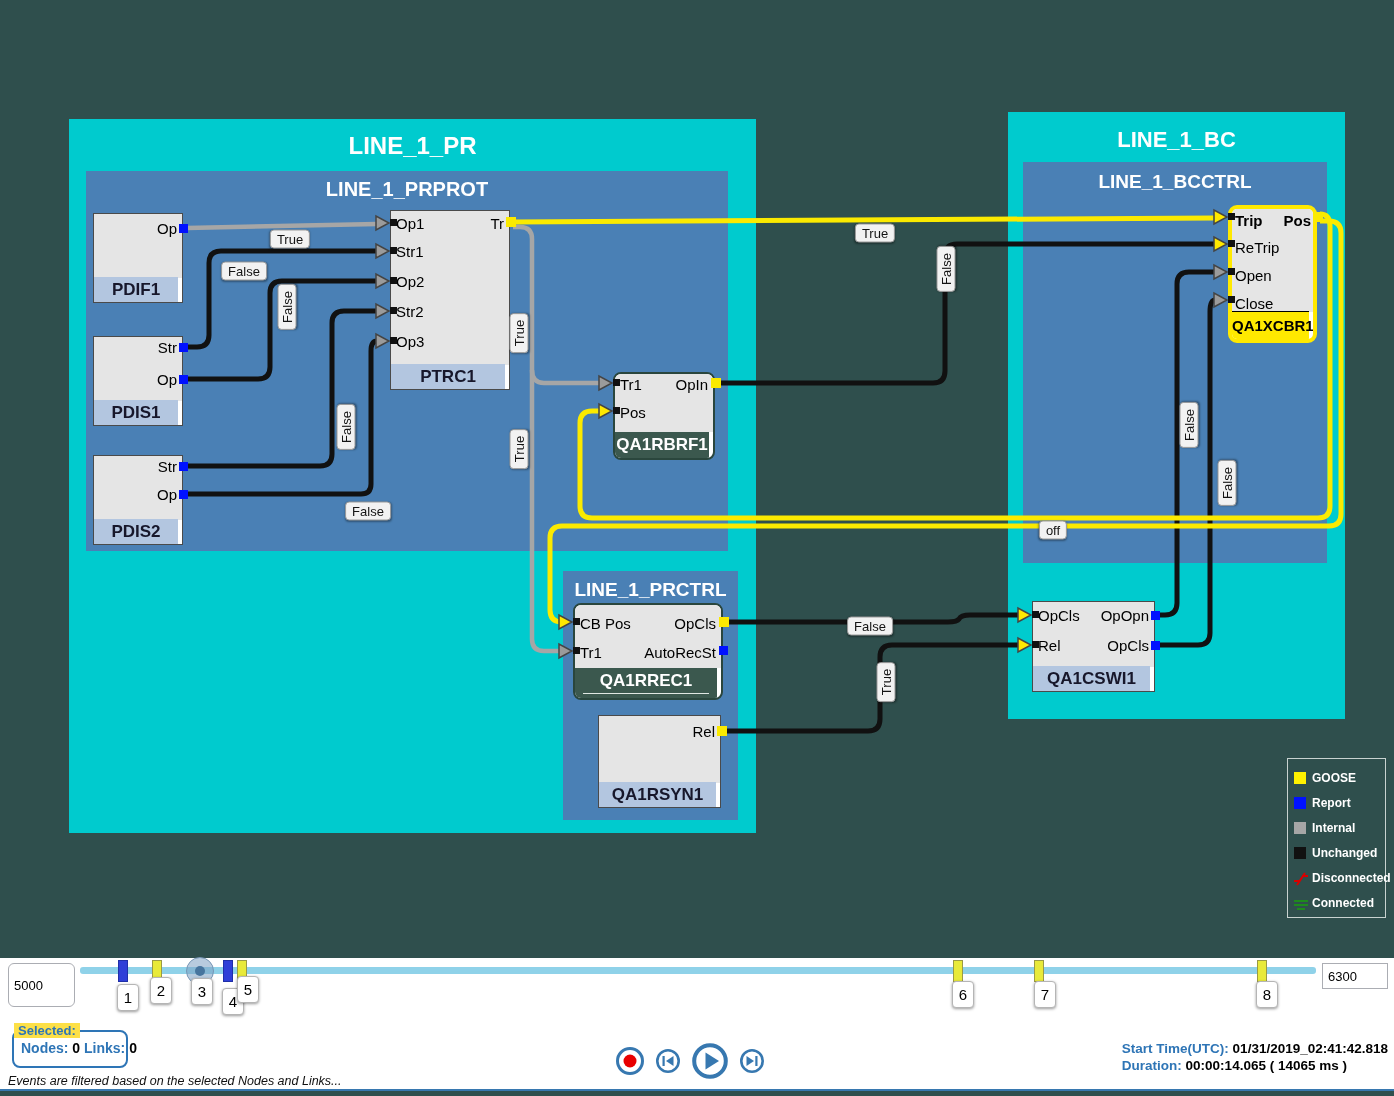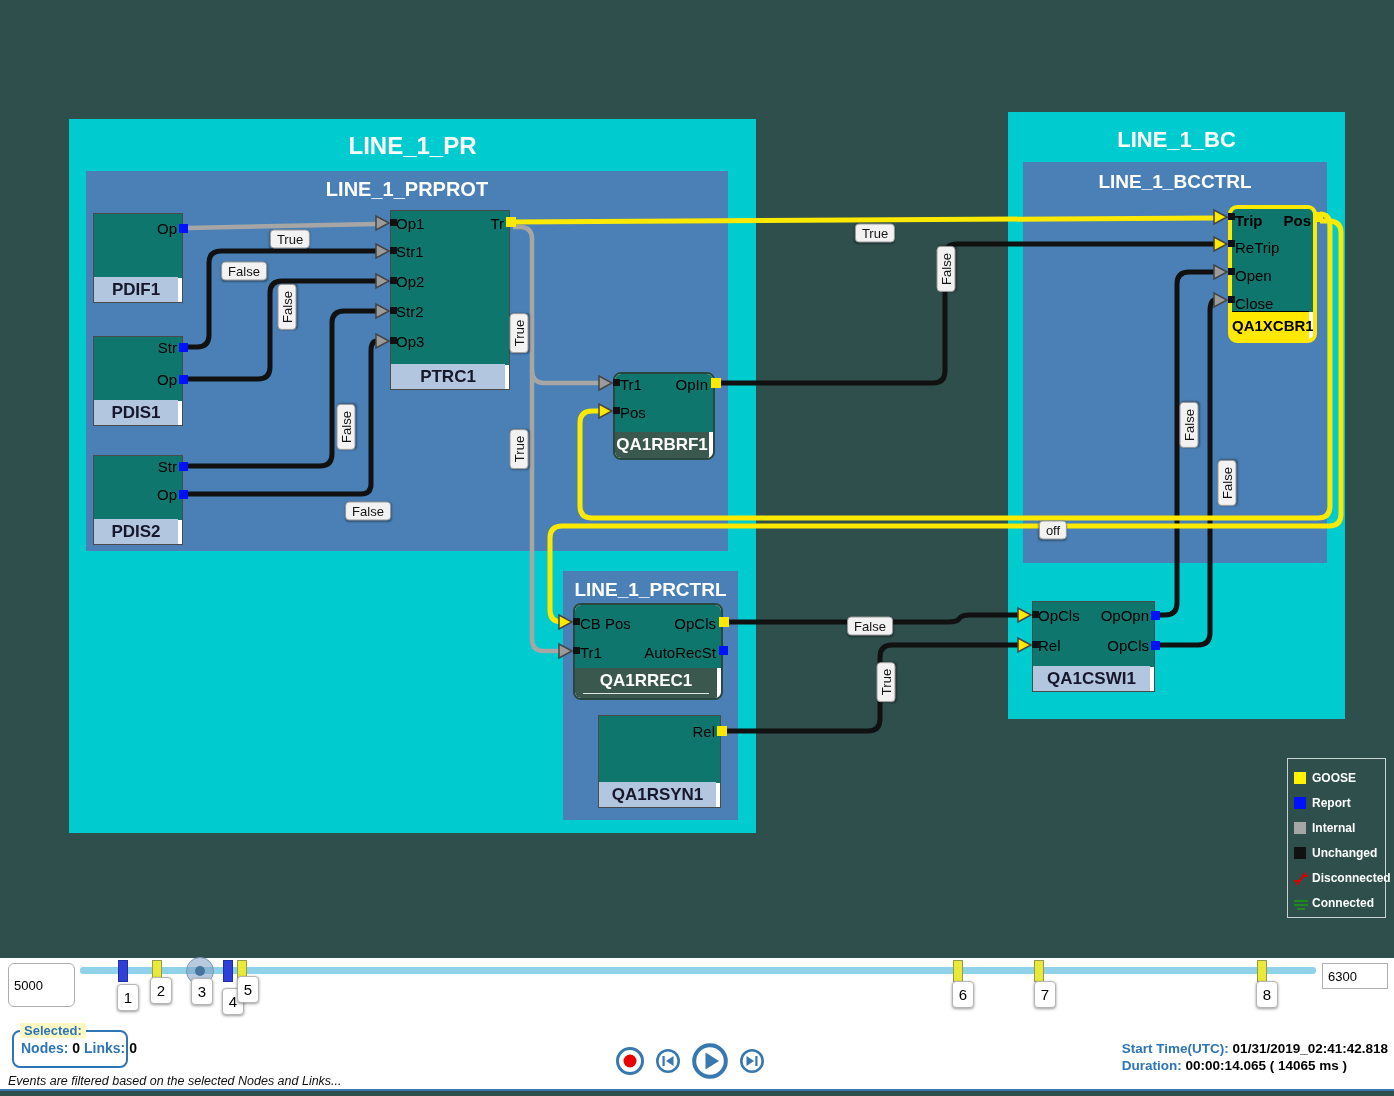--- a/index.html
+++ b/index.html
@@ -7,21 +7,21 @@
          font-family:"Liberation Sans",sans-serif;overflow:hidden;}
   
   .gbox{position:absolute;background:#00CBCE;}
   .bbox{position:absolute;background:#4A80B5;}
   .gtitle{position:absolute;width:100%;text-align:center;color:#fff;font-weight:bold;}
   
   .node{position:absolute;background:#fff;box-sizing:border-box;z-index:3;}
   .node.light{border:1px solid #4a4a4a;}
   .node.dark{border:2px solid #2A463D;border-radius:8px;overflow:hidden;}
   .node.yellow{border:4px solid #FFE900;border-radius:9px;overflow:hidden;}
-  .nbody{position:relative;background:#0f766e;padding-left:10px;}
+  .nbody{position:relative;background:#e5e5e5;padding-left:10px;}
   .prow{position:absolute;left:5px;right:5px;display:flex;justify-content:space-between;
         font-size:15px;line-height:16px;color:#000;}
   .prow .ronly{margin-left:auto;}
   .hdr{position:absolute;left:0;right:4px;bottom:0;text-align:center;font-weight:bold;margin-top:17px;}
   .hdr.hl{background:#B3C6E0;color:#17172B;font-size:17px;}
   .hdr.hd{background:#3B584E;color:#fff;font-size:17px;}
   .hdr.hy{background:#FFE900;color:#000;font-size:15px;}
   .hdr.hd.underl::after{content:"";position:absolute;left:8px;right:8px;bottom:4px;height:1px;background:#dfe7e3;}
   
   #wires{position:absolute;left:0;top:0;z-index:5;pointer-events:none;}
@@ -44,21 +44,21 @@
   .mark{position:absolute;top:2px;width:8px;height:20px;z-index:2;}
   .mark.b{background:#2F3FD8;border:1px solid #1F2FA8;}
   .mark.y{background:#E8EA3A;border:1px solid #9a9a46;}
   #thumb{position:absolute;left:186px;top:-1px;width:26px;height:26px;border-radius:50%;
          background:rgba(125,160,195,.55);border:1px solid #7796B5;z-index:3;}
   #thumb::after{content:"";position:absolute;left:8px;top:8px;width:10px;height:10px;border-radius:50%;background:#47759E;}
   .badge{position:absolute;width:20px;height:25px;background:#fff;border:1px solid #b5b5b5;border-radius:4px;
          box-shadow:0 1px 3px rgba(0,0,0,.4);font-size:15px;color:#000;text-align:center;line-height:25px;z-index:4;}
   
   #selbox{position:absolute;left:12px;top:72px;width:112px;height:34px;border:2px solid #2E75B6;border-radius:8px;}
-  #selleg{position:absolute;left:6px;top:-9px;background:#fef9c3;padding:0 4px;color:#2E75B6;font-size:13px;font-weight:bold;}
+  #selleg{position:absolute;left:0;top:-9px;background:#fde047;padding:0 4px;color:#2E75B6;font-size:13px;font-weight:bold;}
   #selvals{position:absolute;left:7px;top:8px;font-size:14px;font-weight:bold;white-space:nowrap;}
   #selvals .bl{color:#2E75B6;} #selvals .bk{color:#000;}
   #filternote{position:absolute;left:8px;top:116px;font-size:12.5px;font-style:italic;color:#111;}
   #blueline{position:absolute;left:0;top:131px;width:1394px;height:2px;background:#3778B0;}
   #darkstrip{position:absolute;left:0;top:1091px;width:1394px;height:5px;background:#2F4F4D;z-index:9;}
   
   #transport{position:absolute;left:615px;top:84px;display:flex;align-items:center;gap:10px;}
   #transport svg{display:block;}
   
   #rfoot{position:absolute;right:6px;top:82px;text-align:left;font-size:13.5px;font-weight:bold;line-height:17px;}

